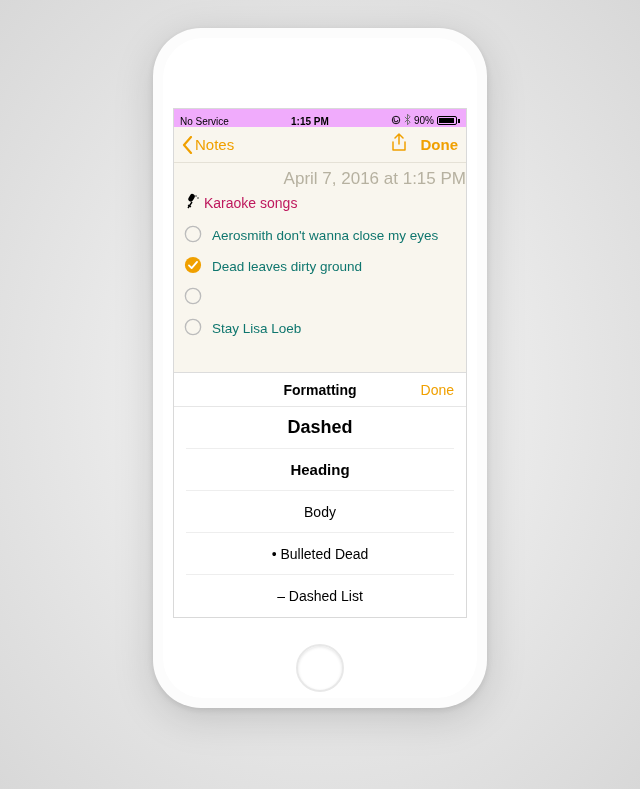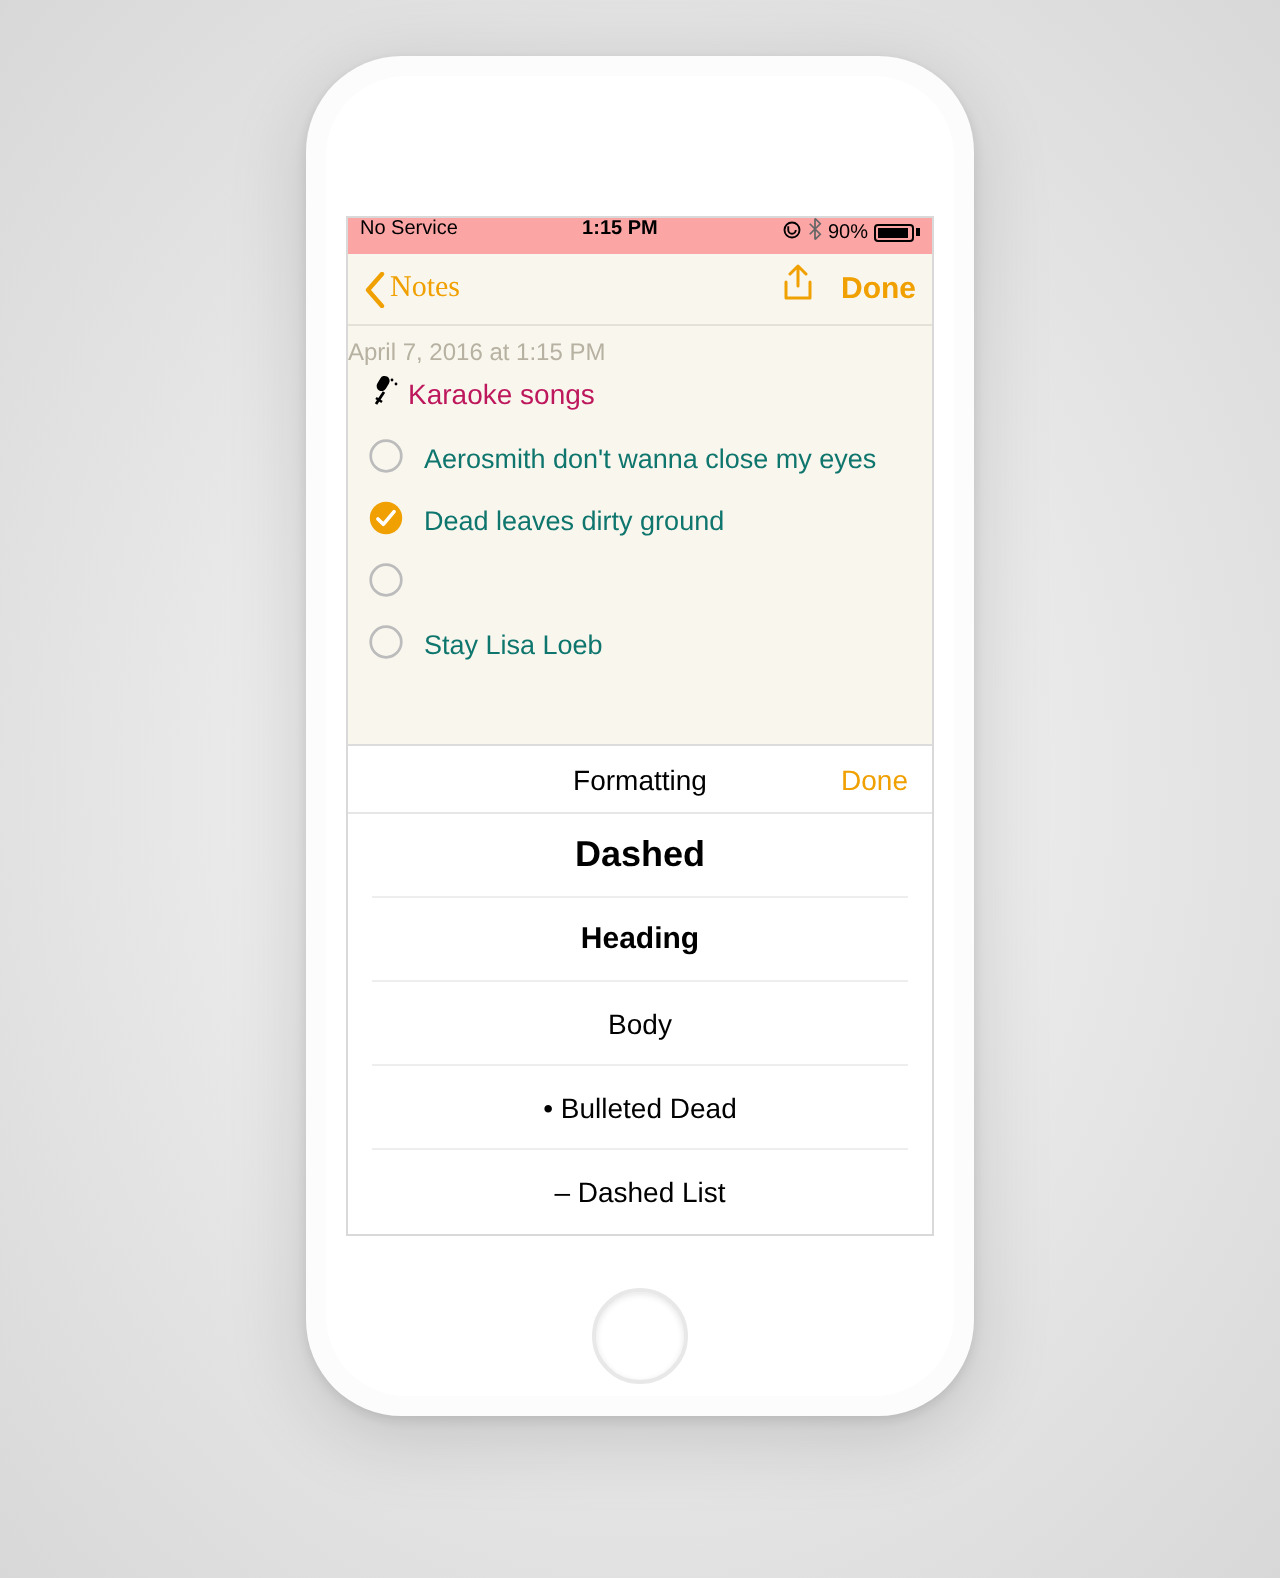--- a/index.html
+++ b/index.html
@@ -71,27 +71,27 @@
     height: 48px;
     border-radius: 50%;
     background: #fff;
     border: 2px solid #e8e8e8;
     box-shadow: inset 0 1px 3px rgba(0,0,0,0.1);
   }
   
   .status-bar {
     height: 18px;
     display: flex;
-    align-items: flex-start;
+    align-items: flex-end;
     justify-content: space-between;
     padding: 0 6px;
     font-size: 10px;
     font-weight: 500;
     color: #000;
-    background: #fca5a5;
+    background: #f0abfc;
   }
   .status-left, .status-right { display:flex; align-items:center; gap:3px; }
   .status-center { font-weight: 700; }
   .battery {
     display: inline-flex;
     align-items: center;
     gap: 1px;
   }
   .battery-body {
     width: 20px;
@@ -112,37 +112,37 @@
   
   .nav-bar {
     height: 36px;
     display: flex;
     align-items: center;
     justify-content: space-between;
     padding: 0 8px;
     background: #f9f6ee;
     border-bottom: 1px solid #e5e1d6;
   }
-  .nav-left { display:flex; align-items:center; gap:2px; color:#f0a000;font-family:Liberation Serif, serif; }
+  .nav-left { display:flex; align-items:center; gap:2px; color:#f0a000; }
   .chevron-left {
     width: 11px; height: 18px;
   }
   .nav-back-label { font-size: 15px; color:#f0a000; }
   .nav-right { display:flex; align-items:center; gap:14px; color:#f0a000; }
   .share-icon { width:16px; height:20px; }
   .nav-done { font-size:15px; font-weight:600; color:#f0a000; }
   
   .note-scroll {
     flex: 1;
     overflow: hidden;
     background: #f9f6ee;
   }
   .note-date {
-    text-align: left;
-    font-size: 12px;
+    text-align: right;
+    font-size: 17px;
     color: #b6b1a0;
     padding: 6px 0 4px;
   }
   .note-title {
     display:flex;
     align-items:center;
     gap:4px;
     padding: 0 10px 8px;
     font-size: 14px;
     color:#be185d;
@@ -177,21 +177,21 @@
     border-top:1px solid #dcdcdc;
   }
   .format-header {
     display:flex;
     align-items:center;
     justify-content:center;
     position:relative;
     height:34px;
     border-bottom:1px solid #e6e6e6;
   }
-  .format-header-title { font-size:14px; font-weight:400; }
+  .format-header-title { font-size:14px; font-weight:700; }
   .format-done {
     position:absolute;
     right:12px;
     font-size:14px;
     color:#f0a000;
   }
   .format-options { }
   .format-row {
     height:42px;
     display:flex;

